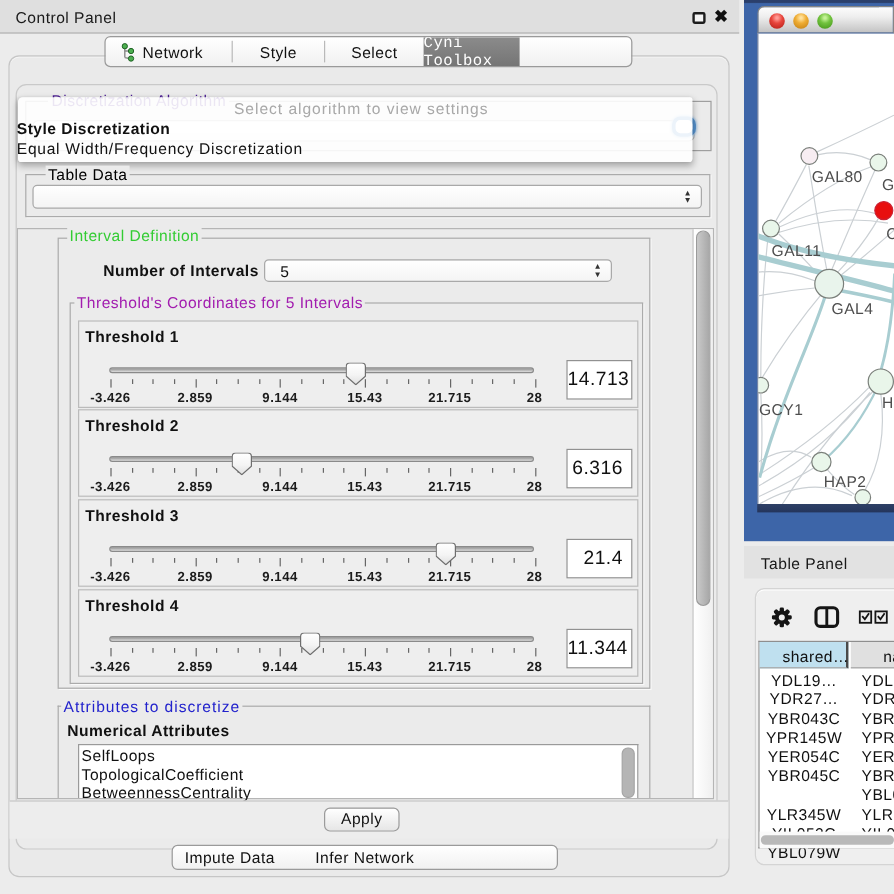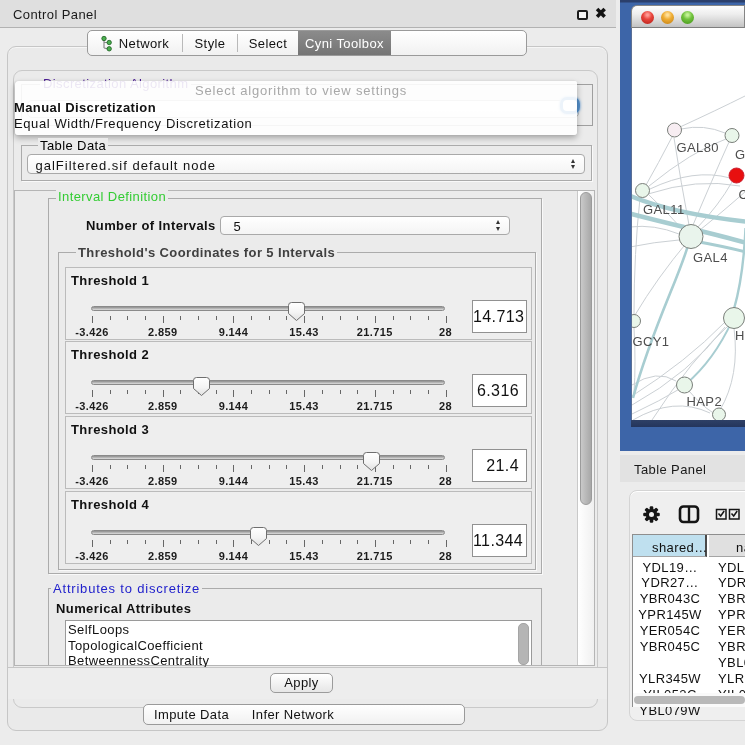--- a/index.html
+++ b/index.html
@@ -23,21 +23,21 @@
 #tp-bar { left:620px; top:455px; width:125px; height:27px; background:#e2e2e2; }
 #tp-title { left:634px; top:462px; font-size:13px; color:#191919; }
 #tp-panel { left:629px; top:490px; width:130px; height:231px; background:#efefef; border:1px solid #d4d4d4; border-radius:8px; box-shadow:inset 0 1px 0 #fff; }
 #tbl { left:632px; top:534px; width:113px; height:173px; background:#fff; border:1px solid #8e8e8e; border-right:none; }
 #tbl-h1 { left:633px; top:535px; width:74px; height:22px; background:#bfe0ef; border-right:2px solid #4a4a4a; border-bottom:1px solid #a5a5a5; }
 #tbl-h2 { left:709px; top:535px; width:36px; height:22px; background:#e0e0e0; border-bottom:1px solid #a5a5a5; }
 .tr1 { position:absolute; left:633px; width:74px; text-align:center; font-size:13px; color:#111; }
 .tr2 { position:absolute; left:718px; width:30px; font-size:13px; color:#111; }
 #hsb { left:634px; top:696px; width:111px; height:8px; background:#b9b9b9; border-radius:4px; }
 
-.tabgrp { position:absolute; border:1px solid #9a9a9a; border-radius:5px; background:linear-gradient(#ffffff,#f1f1f1); display:flex; overflow:hidden; }
+.tabgrp { position:absolute; border:1px solid #9a9a9a; border-radius:5px; background:linear-gradient(#ffffff,#f1f1f1); display:flex; overflow:hidden;gap:11px; }
 .tabseg { font-size:13px; color:#111; display:flex; align-items:center; justify-content:center; position:relative; }
 .tabseg.sel { background:linear-gradient(#8b8b8b,#757575); color:#fff; }
 .tabsep { width:1px; background:#b9b9b9; margin:3px 0; }
 
 #outerpanel { left:7px; top:46px; width:601px; height:685px; background:#eaeaea; border:1px solid #c6c6c6; border-radius:9px; box-shadow:inset 0 1px 0 #f6f6f6; }
 #innerpanel { left:13px; top:70px; width:585px; height:638px; background:#ebebeb; border:1px solid #c9c9c9; border-radius:9px; }
 .group { position:absolute; border:1px solid #ababab; box-shadow:1px 1px 0 rgba(255,255,255,0.7); }
 .gtitle { position:absolute; font-size:13px; background:#ebebeb; padding:0 2px; }
 
 .combo { position:absolute; background:linear-gradient(#ffffff,#f4f4f4); border:1px solid #a9a9a9; border-radius:4px; }
@@ -206,56 +206,55 @@
         <g fill="#4caf50" stroke="#1b5e20" stroke-width="0.8">
           <circle cx="3" cy="3.5" r="2.2"></circle>
           <circle cx="8.2" cy="7.5" r="2.2"></circle>
           <circle cx="8.2" cy="13.8" r="2.2"></circle>
         </g>
       </svg>Network</div>
   <div class="tabsep"></div>
   <div class="tabseg" style="width:54px;">Style</div>
   <div class="tabsep"></div>
   <div class="tabseg" style="width:60px;">Select</div>
-  <div class="tabseg sel" style="width:93px;">Cyni Toolbox</div>
+  <div class="tabseg sel" style="width:80px;font-family:Liberation Mono, monospace;">Cyni Toolbox</div>
 </div>
 
 <div class="abs" style="left:21px; top:84px; width:572px; height:42px; border:1px solid #9f9f9f;"></div>
 <div class="txt" style="left:40px; top:76px; color:#4c1d95; background:#ebebeb; padding:0 3px;">Discretization Algorithm</div>
 <div class="abs" style="left:26.5px; top:99.5px; width:552px; height:18.5px; border:1px solid #b4b4b4; border-radius:5px; background:linear-gradient(#ffffff,#f3f3f3);"></div>
 <div class="abs" style="left:560px; top:97px; width:20px; height:17px; border:3px solid #5591cc; border-radius:7px; background:#fff; box-shadow:0 0 2px 1px #a5c4e2;"></div>
 
 <div class="abs" id="popup"></div>
 <div class="txt" style="left:195px; top:83px; color:#a8a8a8; letter-spacing:0.8px;">Select algorithm to view settings</div>
-<div class="txt" style="left:14px; top:100px; font-weight:bold;">Manual Discretization</div>
+<div class="txt" style="left:14px; top:100px; font-weight:bold;">Style Discretization</div>
 <div class="txt" style="left:14px; top:116px; letter-spacing:0.6px;">Equal Width/Frequency Discretization</div>
 
 <div class="group" style="left:21px; top:145px; width:571px; height:36px;"></div>
 <div class="gtitle" style="left:27px; top:138px;margin-left:11px;">Table Data</div>
 <div class="combo" style="left:26.5px; top:154px; width:558.5px; height:19.5px;">
-  <span class="ct" style="letter-spacing:1px;">galFiltered.sif default node</span>
   <span class="arr up"></span>
     <span class="arr dn"></span>
 </div>
 
 <div class="abs" id="scrollpane"></div>
 <div class="abs" id="vsb-track"></div>
 <div class="abs" id="vsb-thumb"></div>
 
 <div class="group" style="left:48px; top:198px; width:494px; height:376px;"></div>
 <div class="gtitle" style="left:56px; top:189px; color:#33cc33;">Interval Definition</div>
 <div class="txt" style="left:86px; top:218px; font-weight:bold;">Number of Intervals</div>
 <div class="combo" style="left:219.5px; top:215.8px; width:290.5px; height:19.7px;">
   <span class="ct" style="left:13px;">5</span>
   <span class="arr up"></span>
     <span class="arr dn"></span>
 </div>
 
 <div class="group" style="left:58px; top:252px; width:478px; height:318px;"></div>
-<div class="gtitle" style="left:76px; top:245px; color:#404040;font-weight:bold;">Threshold's Coordinates for 5 Intervals</div>
+<div class="gtitle" style="left:62px; top:245px; color:#a21caf;">Threshold's Coordinates for 5 Intervals</div>
 <div id="tblocks">
     <div class="tblock" style="top:266.5px;">
       <div class="txt" style="left:5px; top:5px; font-weight:bold; position:absolute;">Threshold 1</div>
       <div class="track" style="top:38px;"></div>
       <div class="tick" style="left:26.0px; top:48px; height:7px;"></div>
       <div class="tick" style="left:43.7px; top:48px; height:4px;"></div>
       <div class="tick" style="left:61.4px; top:48px; height:4px;"></div>
       <div class="tick" style="left:79.0px; top:48px; height:4px;"></div>
       <div class="tick" style="left:96.7px; top:48px; height:7px;"></div>
       <div class="tick" style="left:114.4px; top:48px; height:4px;"></div>

